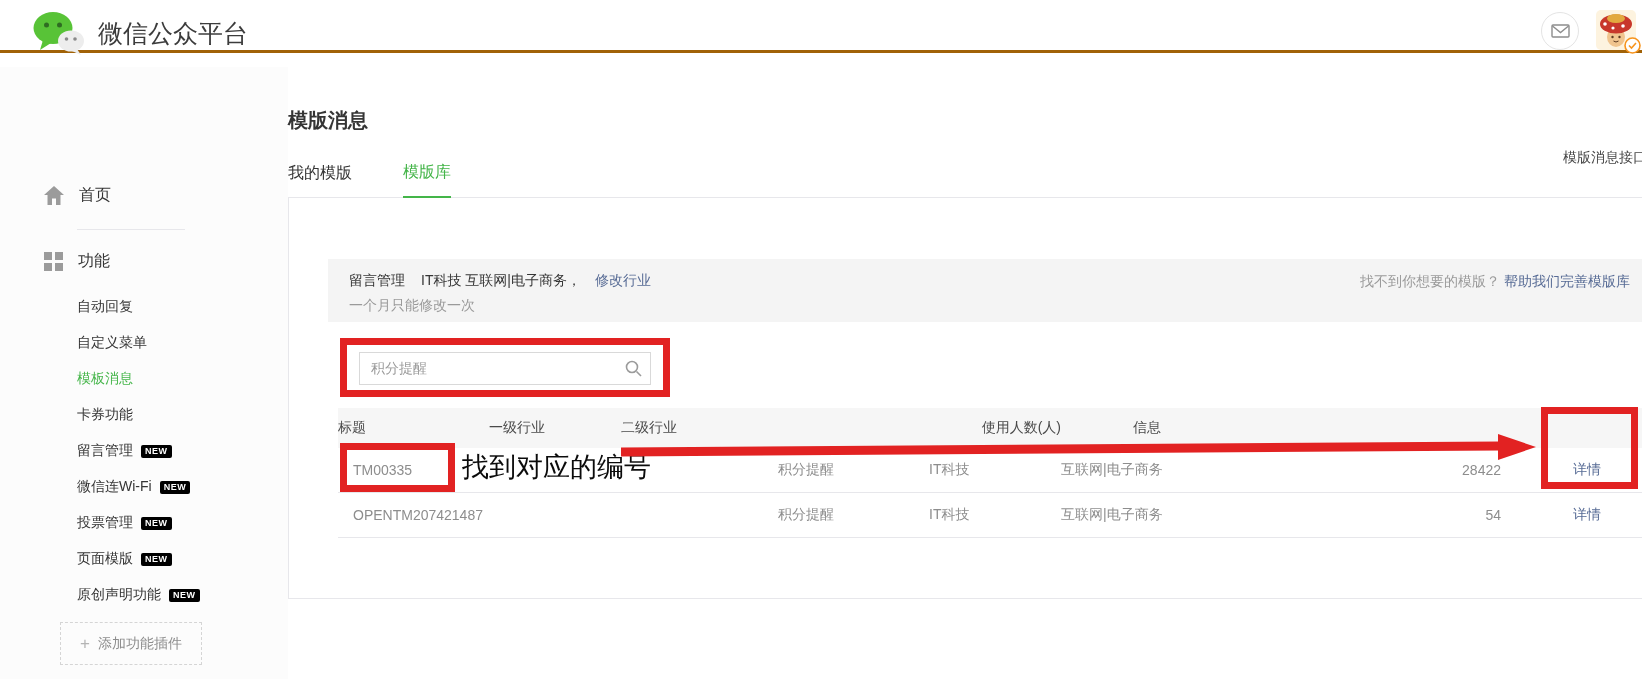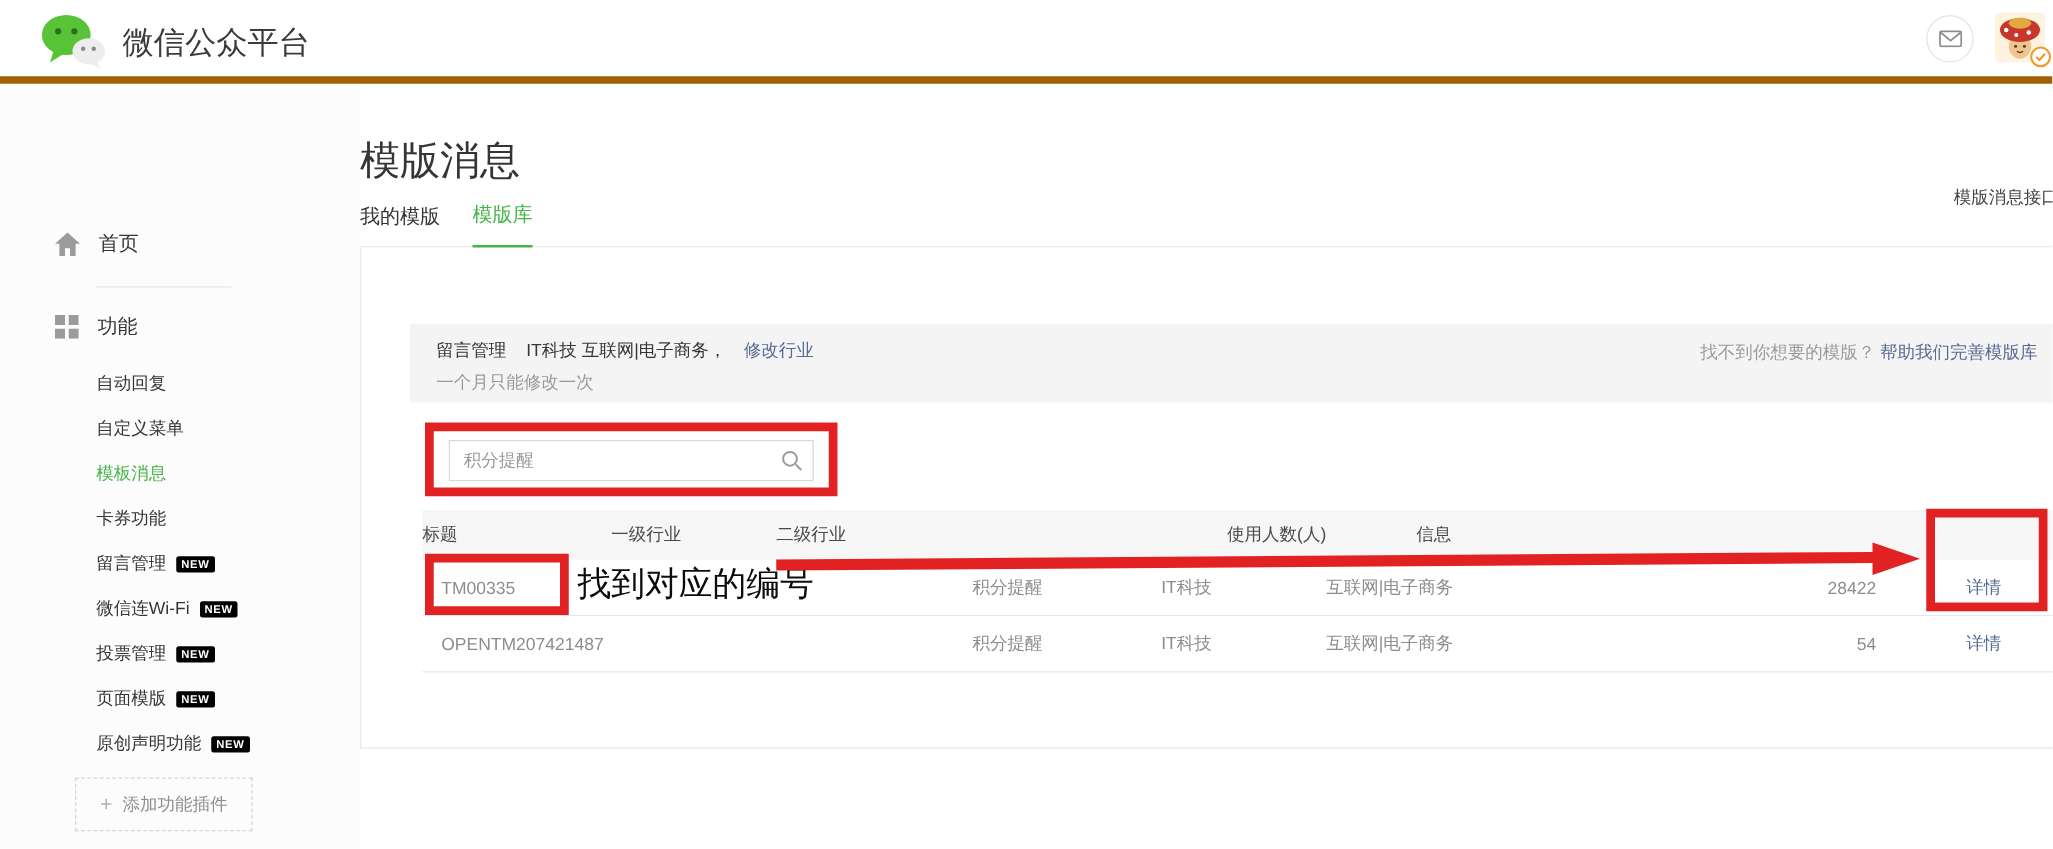--- a/index.html
+++ b/index.html
@@ -3,45 +3,45 @@
 <meta charset="utf-8">
 <style>
   * { margin:0; padding:0; box-sizing:border-box; }
   html,body { width:1642px; height:679px; }
   body {
     position:relative; overflow:hidden; background:#fff;
     font-family:"Liberation Sans","DejaVu Sans",sans-serif;
     color:#353535; -webkit-font-smoothing:antialiased;
   }
   
-  .topbar { position:absolute; left:0; top:0; width:1642px; height:67px; background:#fff; border-bottom:6px solid #a16207; z-index:5; }
+  .topbar { position:absolute; left:0; top:0; width:1642px; height:53px; background:#fff; border-bottom:3px solid #a16207; z-index:5; }
   .logo-wrap { position:absolute; left:33px; top:11px; display:flex; align-items:center; }
   .logo-title { font-size:25px; color:#3c3c3c; margin-left:13px; font-weight:400; }
   .mail-btn { position:absolute; left:1541px; top:12px; width:38px; height:38px; border:1px solid #e4e4e4; border-radius:50%; display:flex; align-items:center; justify-content:center; background:#fff; }
   .avatar { position:absolute; left:1596px; top:10px; width:40px; height:40px; border-radius:5px; overflow:visible; }
   
   .sidebar { position:absolute; left:0; top:67px; width:288px; height:612px; background:#fcfcfc;padding-left:32px; }
   .nav-main { position:absolute; display:flex; align-items:center; font-size:16px; color:#353535; cursor:pointer; }
   .nav-main .lbl { margin-left:15px; }
   .nav-home { left:44px; top:118px; }
   .nav-func { left:44px; top:184px; }
   .side-divider { position:absolute; left:77px; width:108px; border-top:1px solid #e7e7eb; }
   .divider1 { top:162px; }
   .side-list { position:absolute; left:77px; top:222px; list-style:none; width:200px; }
   .side-list li { height:36px; display:flex; align-items:center; font-size:14px; color:#353535; cursor:pointer; }
   .side-list li.active { color:#44b549; }
   .new-badge { display:inline-block; margin-left:8px; background:#000000; color:#fff; font-size:9px; font-weight:bold; line-height:13px; padding:0 4px; border-radius:2px; letter-spacing:.5px; }
   .add-plugin { position:absolute; left:60px; top:555px; width:142px; height:43px; border:1px dashed #d5d5d5; display:flex; align-items:center; justify-content:center; color:#8d8d8d; font-size:14px; cursor:pointer; background:transparent; }
   .add-plugin .plus { color:#b4b4b4; font-size:17px; margin-right:8px; font-weight:300; }
   
   .main { position:absolute; left:288px; top:67px; width:1369px; height:612px; }
-  .page-title { position:absolute; left:0; top:40px; font-size:32px; font-weight:400; color:#353535; }
+  .page-title { position:absolute; left:0; top:40px; font-size:20px; font-weight:700; color:#353535; }
   .tabs { position:absolute; left:0; top:94px; width:1369px; height:37px; display:flex; align-items:flex-end; border-bottom:1px solid #e7e7eb; }
   .tab { font-size:16px; color:#353535; padding-bottom:13px; margin-right:26px; cursor:pointer; }
-  .tab.active { color:#44b549; border-bottom:3px solid #44b549; margin-bottom:-2px; }
+  .tab.active { color:#44b549; border-bottom:3px solid #44b549; margin-bottom:-2px;margin-left:25px; }
   .api-link { position:absolute; left:1275px; top:82px; font-size:14px; color:#464646; white-space:nowrap; cursor:pointer; }
   .card { position:absolute; left:0; top:131px; width:1369px; height:401px; background:#fff; border:1px solid #e7e7eb; border-top:none; }
   
   .ind-bar { position:absolute; left:39px; top:61px; width:1320px; height:63px; background:#f4f4f4; padding:13px 18px 0 21px; font-size:14px; }
   .ind-line1 { display:flex; align-items:center; }
   .ind-label { color:#353535; margin-right:16px; }
   .ind-value { color:#353535; }
   .lnk { color:#576b95; cursor:pointer; text-decoration:none; }
   .ind-edit { margin-left:14px; }
   .ind-note { margin-top:7px; color:#9a9a9a; }

